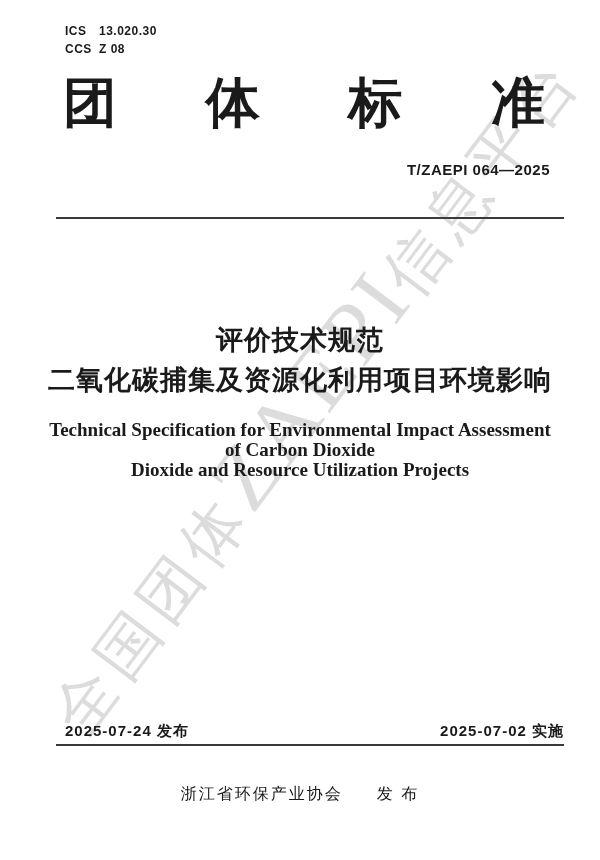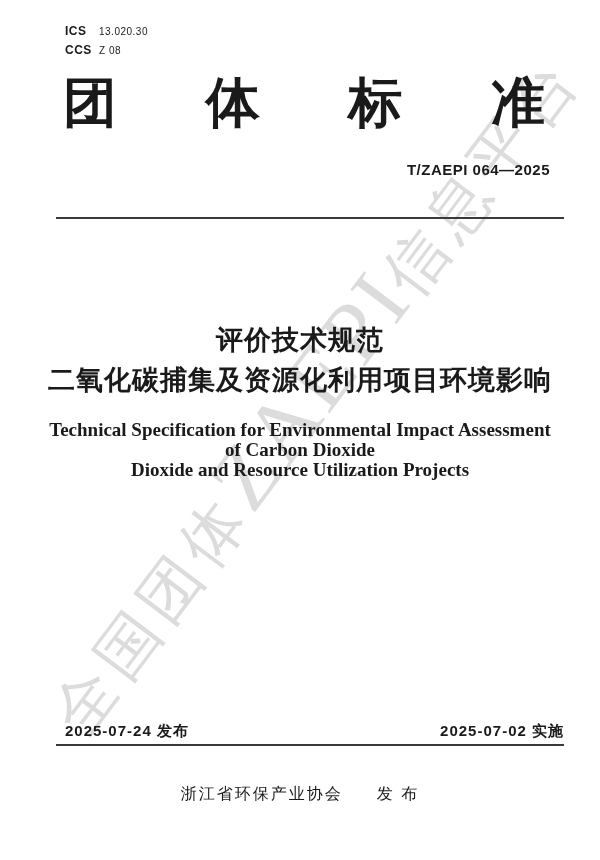--- a/index.html
+++ b/index.html
@@ -41,21 +41,21 @@
   .ics-block {
     position: absolute;
     left: 65px;
     top: 22px;
     font-size: 12px;
     font-weight: bold;
     line-height: 18px;
     letter-spacing: 0.5px;
   }
   .ics-block .code-label { display: inline-block; width: 34px; }
-  .ics-block .code-val { font-weight: normal; font-size: 10px; }
+  .ics-block .code-val { font-weight: bold; font-size: 12px; }
 
   .doctype {
     position: absolute;
     left: 63px;
     top: 72px;
     width: 482px;
     display: flex;
     justify-content: space-between;
     font-size: 54px;
     font-weight: bold;

